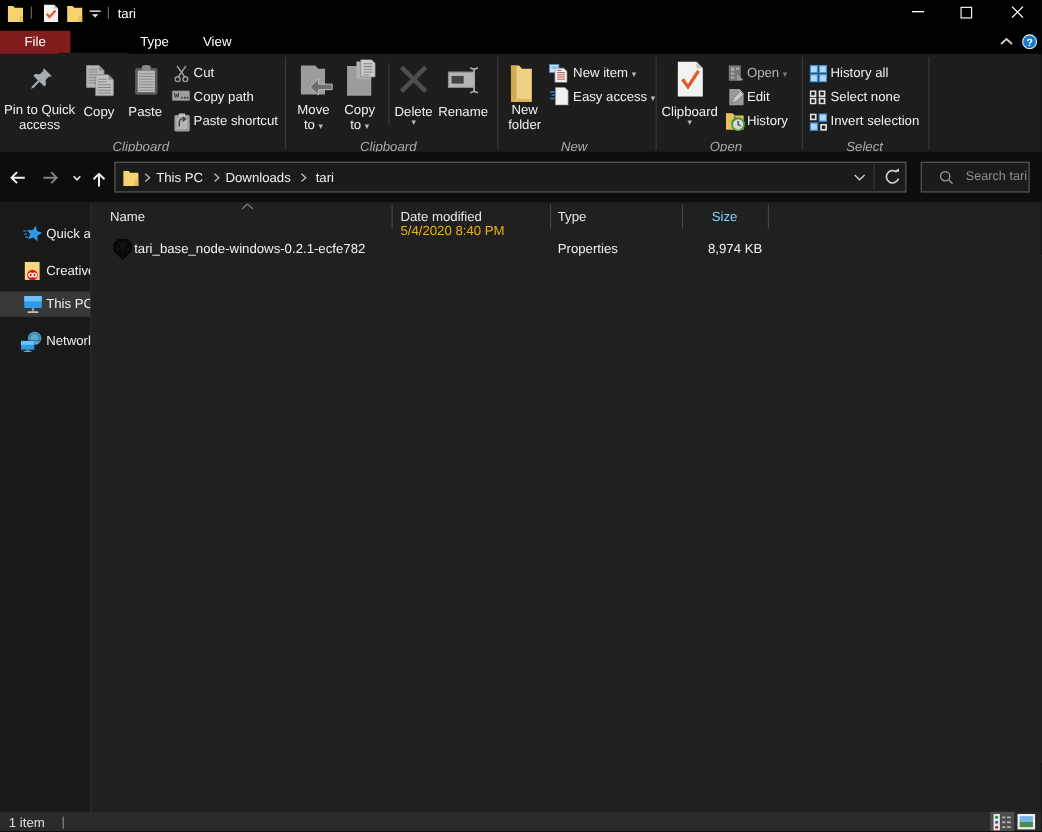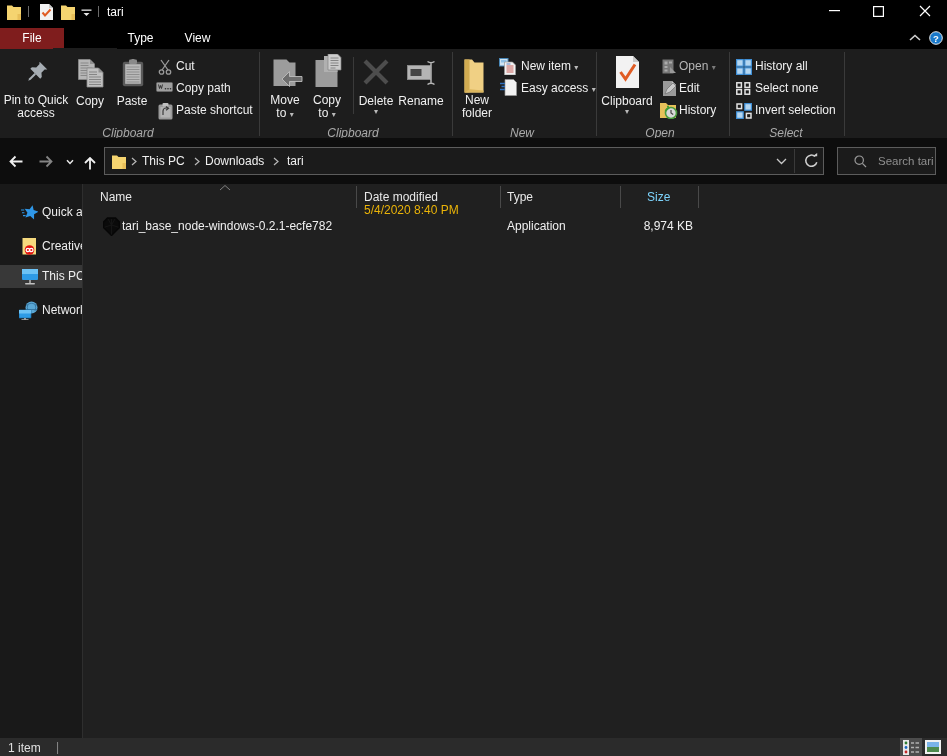--- a/index.html
+++ b/index.html
@@ -348,21 +348,21 @@
       <div class="hsep" style="left:273px;"></div>
       <div class="hsep" style="left:417px;"></div>
       <div class="hsep" style="left:537px;"></div>
       <div class="hsep" style="left:615px;"></div>
       <svg class="abs" style="left:20px;top:33px;" width="17" height="19" viewBox="0 0 17 19">
         <path d="M4.5 1 L12.5 1 L16.5 5 L16.5 10.5 L8.5 18.5 L0.5 10.5 L0.5 5 Z" fill="#0a0a0a" stroke="#060606" stroke-width="1.4"></path>
         <path d="M8.5 2 L8.5 17.5 M1.5 10.2 L8.5 8 L15.5 10.2 M5 2 L8.5 8 L12 2" stroke="#161616" stroke-width="0.9" fill="none"></path>
       </svg>
       <div class="abs" style="left:39px;top:35px;color:#f0f0f0;">tari_base_node-windows-0.2.1-ecfe782</div>
       <div class="abs" style="left:281px;top:19px;color:#eab308;">5/4/2020 8:40 PM</div>
-      <div class="abs" style="left:424px;top:35px;color:#f0f0f0;">Application</div>
+      <div class="abs" style="left:424px;top:35px;color:#f0f0f0;">Properties</div>
       <div class="abs" style="left:553px;top:35px;width:57px;text-align:right;color:#f0f0f0;">8,974 KB</div>
     </div>
   </div>
   <div class="abs" id="statusbar">
     <div class="abs" style="left:8px;top:3px;">1 item</div>
     <div class="abs" style="left:56px;top:2px;color:#8a8a8a;">|</div>
     <div class="abs" style="left:900px;top:0;width:22px;height:18px;background:#4c4c4c;">
       <svg class="abs" style="left:3px;top:2px;" width="16" height="15" viewBox="0 0 16 15">
         <rect x="0" y="0" width="6" height="15" fill="#e8e8e8"></rect>
         <circle cx="3" cy="3" r="1.4" fill="#2e7d32"></circle>

